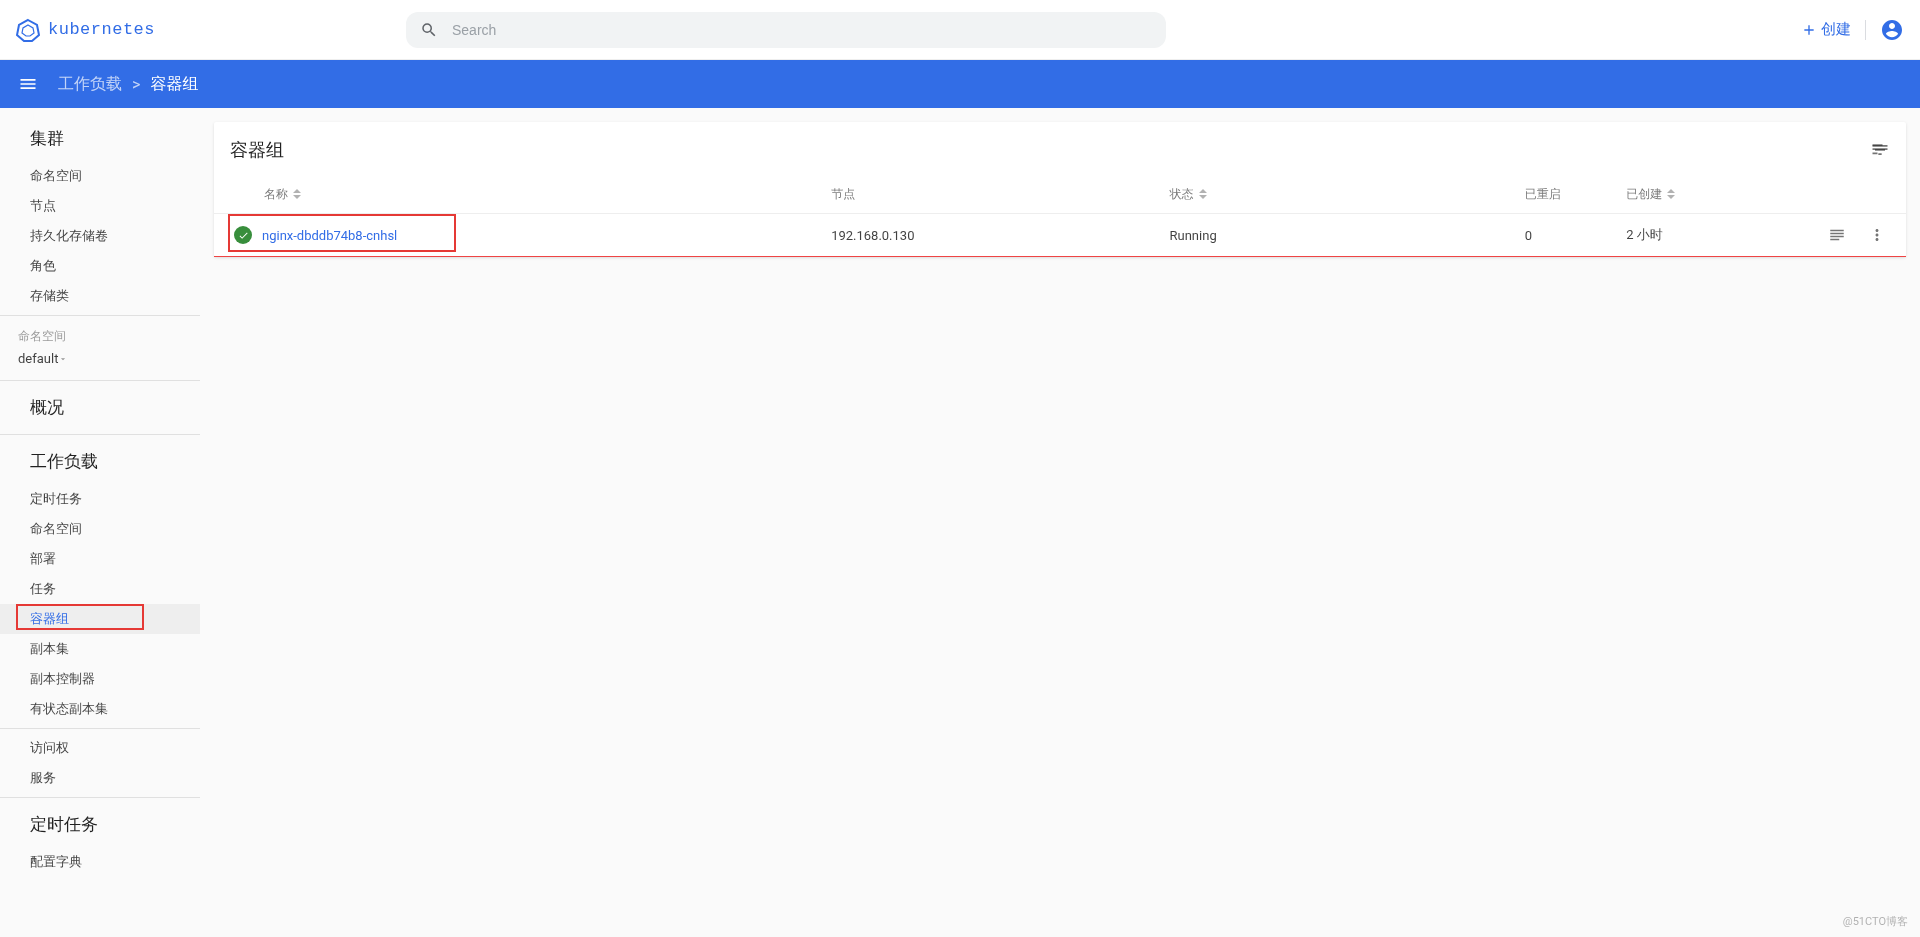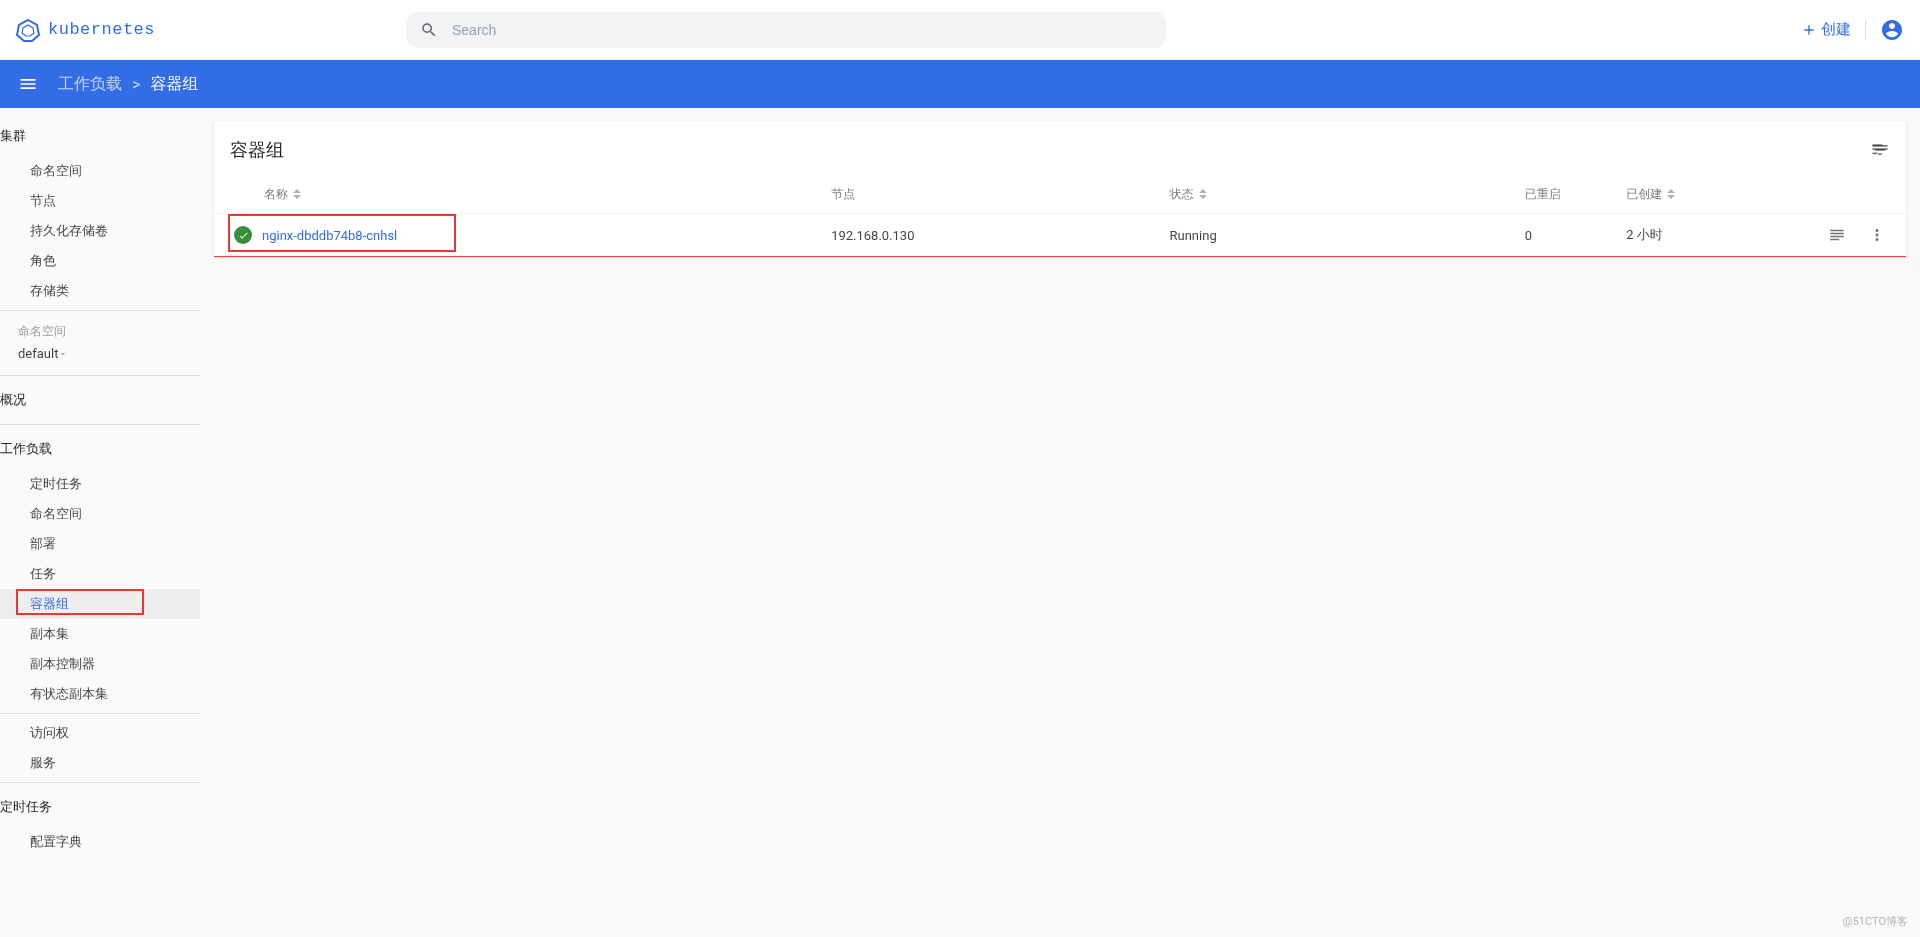--- a/index.html
+++ b/index.html
@@ -23,21 +23,21 @@
     .breadcrumb-bar { height: 48px; background: #326de6; display: flex; align-items: center; padding: 0 18px; gap: 20px; color: #fff; }
     .menu-icon { width: 20px; height: 20px; cursor: pointer; }
     .breadcrumb { display: flex; align-items: center; gap: 10px; font-size: 16px; }
     .breadcrumb-parent { color: rgba(255,255,255,0.7); cursor: pointer; }
     .breadcrumb-sep { color: rgba(255,255,255,0.7); }
     .breadcrumb-current { color: #fff; }
     
     
     .content-container { display: flex; background: #fafafa; min-height: calc(100vh - 96px); }
     .sidebar { width: 200px; background: #fafafa; padding-top: 8px; flex-shrink: 0; }
-    .sidebar-section { font-size: 13px; color: rgba(0,0,0,0.87); padding: 11px 0; cursor: pointer; }
+    .sidebar-section { font-size: 17px; color: rgba(0,0,0,0.87); padding: 11px 30px; cursor: pointer; }
     .sidebar-item { font-size: 13px; color: rgba(0,0,0,0.75); padding: 6px 18px 6px 30px; cursor: pointer; }
     .sidebar-item.selected { color: #326de6; background: #eee; position: relative; }
     .namespace-label { font-size: 12px; color: rgba(0,0,0,0.4); padding: 8px 18px 0 18px; }
     .namespace-select { padding: 6px 18px 10px 18px; display: flex; align-items: center; gap: 0; cursor: pointer; color: rgba(0,0,0,0.75); font-size: 13px; }
     .namespace-select svg { color: rgba(0,0,0,0.4); }
     .sidebar-divider { height: 1px; background: #e0e0e0; margin: 4px 0; }
     
     
     .highlight-box-sidebar { position: absolute; border: 2px solid #e53935; left: 16px; top: 0; width: 128px; height: 26px; pointer-events: none; }
     

